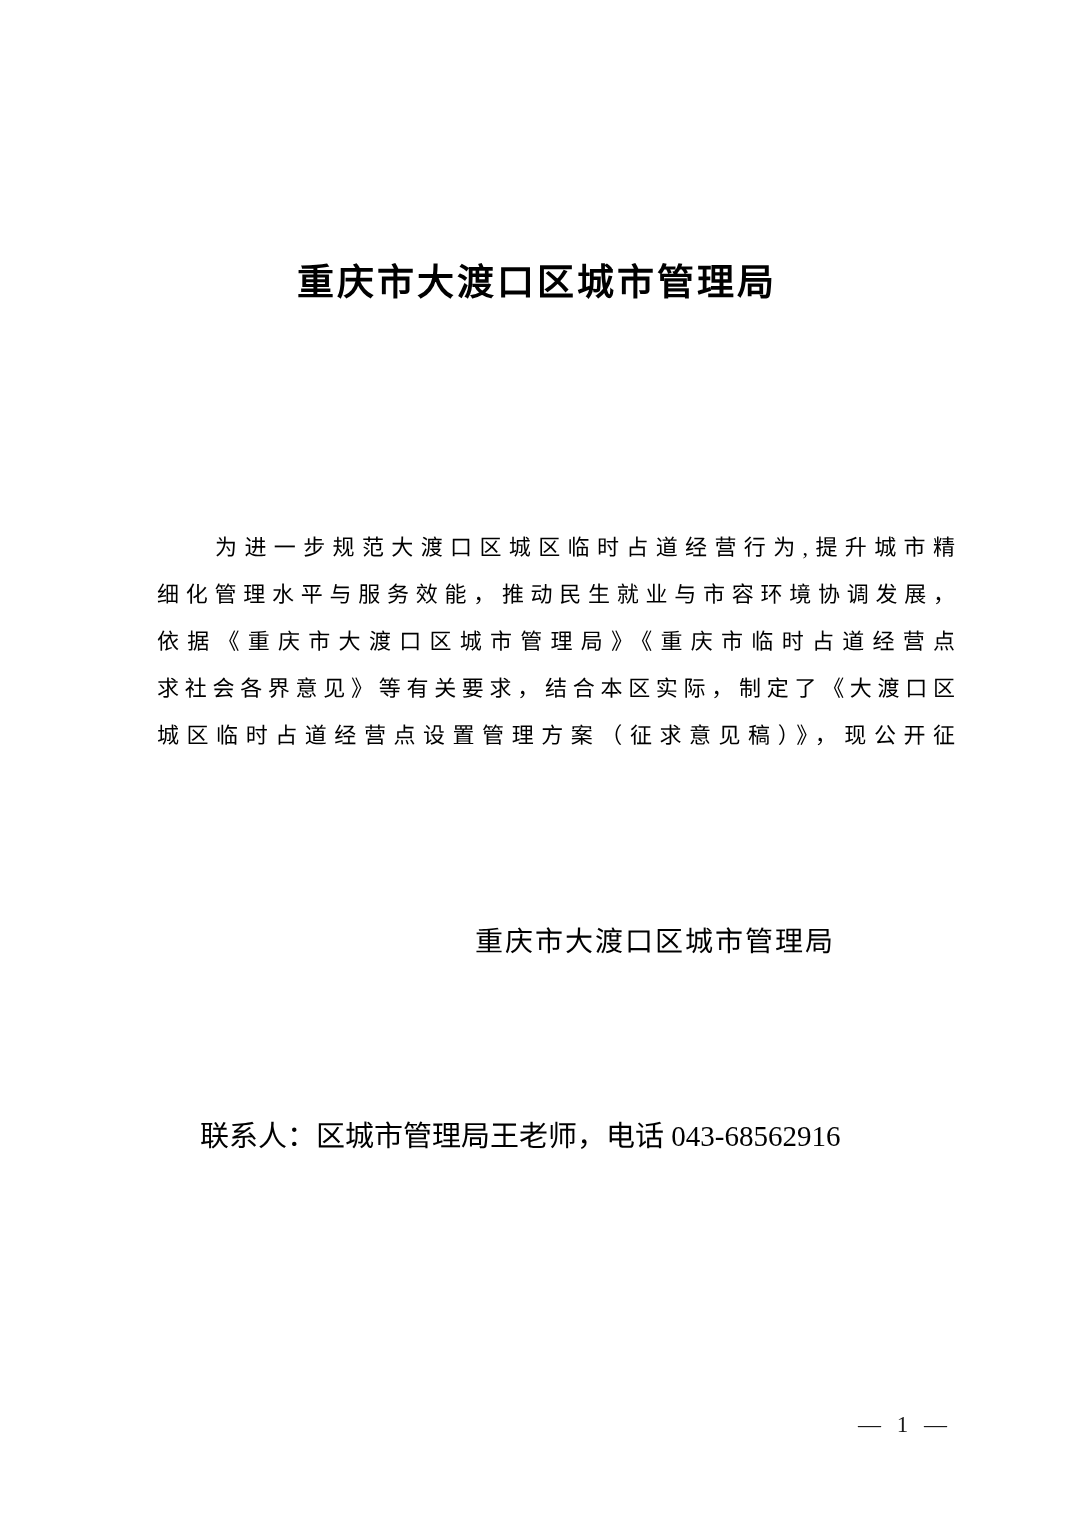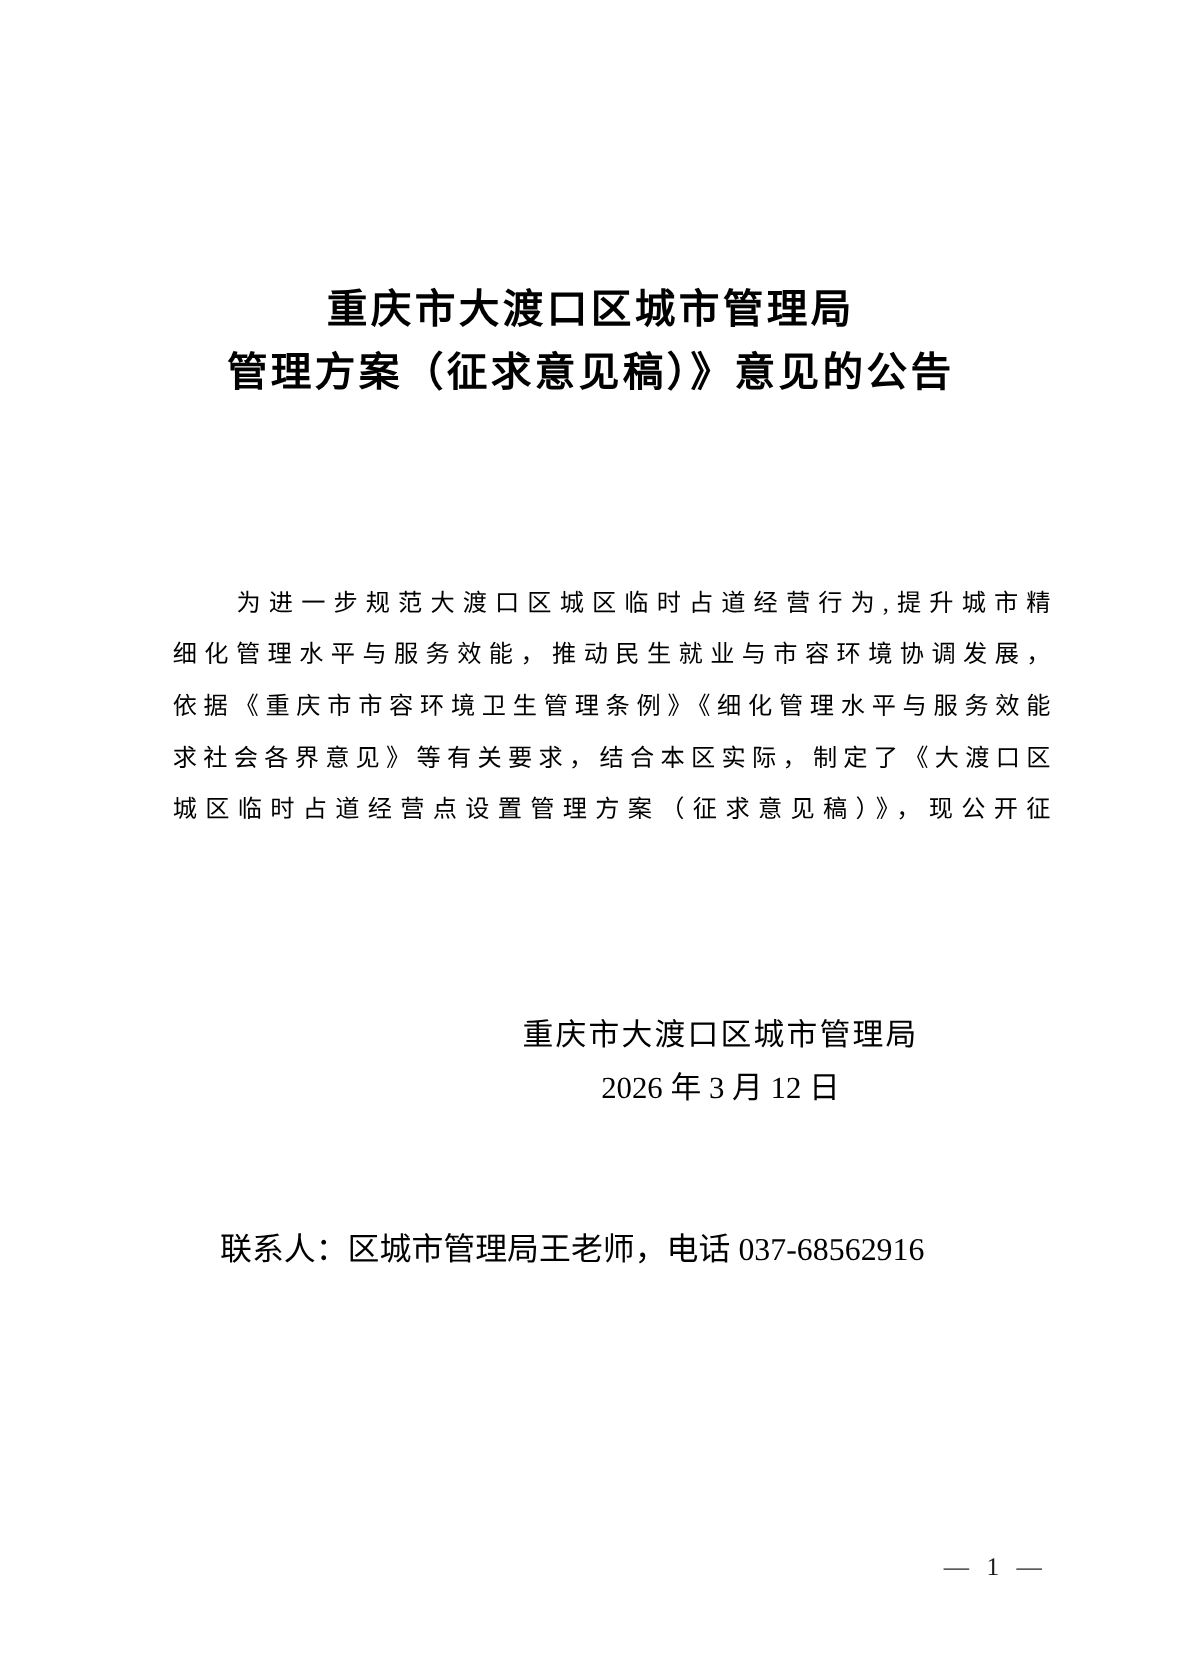--- a/index.html
+++ b/index.html
@@ -80,35 +80,33 @@
     font-family: "Liberation Serif", serif;
   }
 </style>
 </head>
 <body>
 
 <div class="doc-page">
 
   <div class="doc-title">
     <div>重庆市大渡口区城市管理局</div>
-    <div>管理方案（征求意见稿）》意见的公告</div>
   </div>
 
   <div class="doc-body">
     <div class="body-line first">为进一步规范大渡口区城区临时占道经营行为,提升城市精</div>
     <div class="body-line">细化管理水平与服务效能，推动民生就业与市容环境协调发展，</div>
-    <div class="body-line">依据《重庆市市容环境卫生管理条例》《细化管理水平与服务效能</div>
+    <div class="body-line">依据《重庆市大渡口区城市管理局》《重庆市临时占道经营点</div>
     <div class="body-line">求社会各界意见》等有关要求，结合本区实际，制定了《大渡口区</div>
     <div class="body-line">城区临时占道经营点设置管理方案（征求意见稿）》，现公开征</div>
   </div>
 
   <div class="signature">
     <div class="org">重庆市大渡口区城市管理局</div>
-    <div class="date">2026 年 3 月 12 日</div>
   </div>
 
   <div class="contact">
-    <div>联系人：区城市管理局王老师，电话 037-68562916</div>
+    <div>联系人：区城市管理局王老师，电话 043-68562916</div>
   </div>
 
   <div class="page-number">— 1 —</div>
 
 </div>
 
 </body></html>

